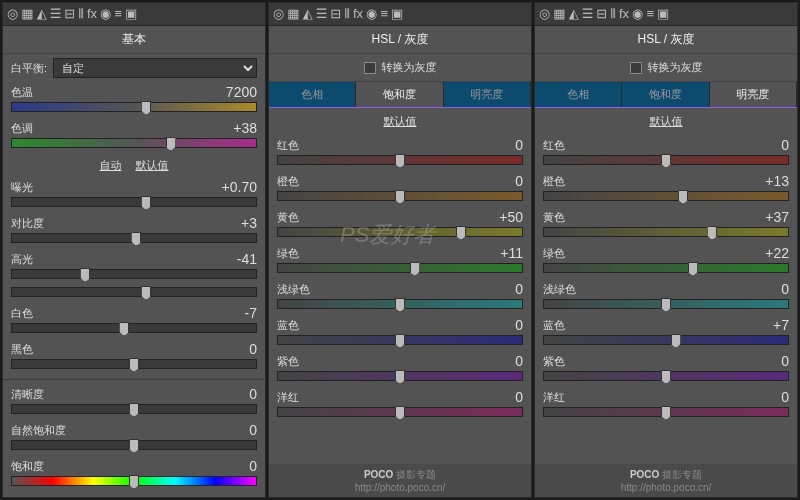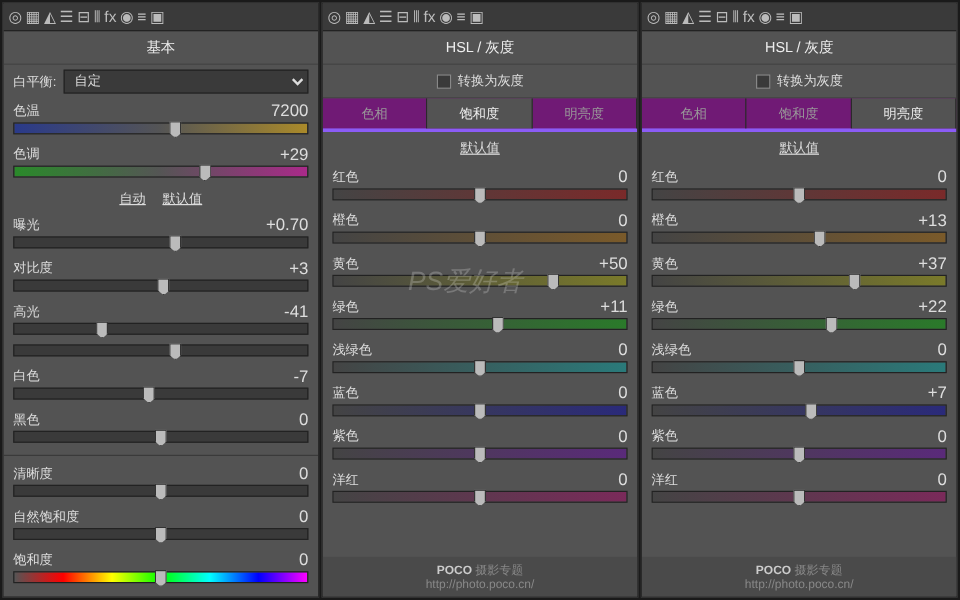--- a/index.html
+++ b/index.html
@@ -25,21 +25,21 @@
 .track.c-aqua{background:linear-gradient(90deg,#444,#2a7a7a)}
 .track.c-blue{background:linear-gradient(90deg,#444,#2a2a7a)}
 .track.c-purple{background:linear-gradient(90deg,#444,#5a2a7a)}
 .track.c-magenta{background:linear-gradient(90deg,#444,#7a2a5a)}
 .thumb{position:absolute;top:-2px;width:10px;height:14px;background:#bbb;border:1px solid #333;transform:translateX(-50%);clip-path:polygon(0 0,100% 0,100% 70%,50% 100%,0 70%)}
 .split{height:1px;background:#3a3a3a;margin:4px 0}
 .auto-row{display:flex;justify-content:center;gap:14px;padding:4px;font-size:11px}
 .auto-row span{text-decoration:underline;cursor:pointer;color:#ddd}
 .checkbox-row{display:flex;justify-content:center;align-items:center;gap:6px;padding:6px;border-bottom:1px solid #444}
 .cb{width:12px;height:12px;border:1px solid #888;background:#3a3a3a}
-.tabs{display:flex;background:#701a75;border-bottom:3px solid #8b5cf6}
+.tabs{display:flex;background:#0c4a6e;border-bottom:1px solid #8b5cf6}
 .tab{flex:1;text-align:center;padding:5px 2px;font-size:11px;color:#999;cursor:pointer;border-right:1px solid #2a2a2a}
 .tab.active{background:#535353;color:#eee}
 .subtitle{text-align:center;padding:6px;font-size:11px;text-decoration:underline;color:#ddd}
 .footer{margin-top:auto;text-align:center;padding:4px;font-size:10px;color:#888;background:#4a4a4a}
 .footer b{color:#ccc}
 .watermark{position:fixed;top:220px;left:340px;font-size:22px;color:rgba(255,255,255,.22);font-style:italic;pointer-events:none}
 </style>
 </head>
 <body>
 
@@ -67,21 +67,21 @@
           <span class="slider-label">色温</span>
           <span class="slider-value">7200</span>
         </div>
         <div class="track grad-temp">
           <div class="thumb" style="left:55%"></div>
         </div>
       </div>
       <div class="slider-row">
         <div class="slider-top">
           <span class="slider-label">色调</span>
-          <span class="slider-value">+29</span>
+          <span class="slider-value">+38</span>
         </div>
         <div class="track grad-tint">
           <div class="thumb" style="left:65%"></div>
         </div>
       </div>
     </div>
   <div class="auto-row">
     <span>自动</span>
     <span>默认值</span>
   </div>

